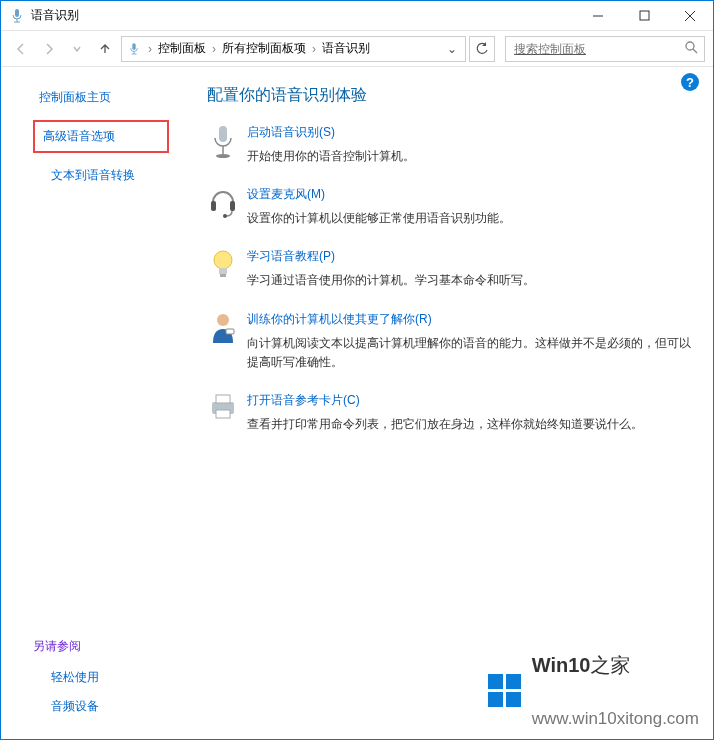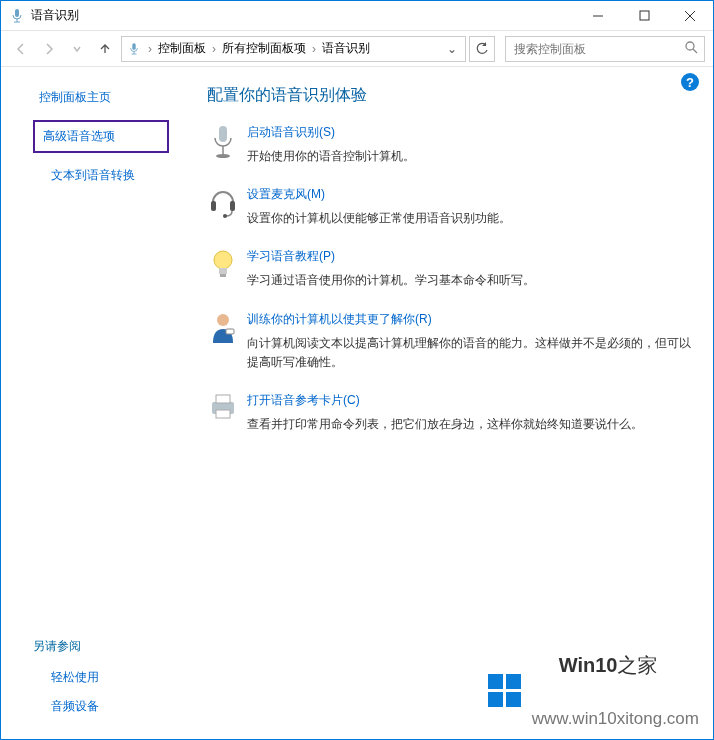--- a/index.html
+++ b/index.html
@@ -55,21 +55,21 @@
     width: 200px;
     height: 26px;
     border: 1px solid #ccc;
     margin-left: 6px;
     display:flex;
     align-items:center;
     padding: 0 6px;
     color:#777;
   }
   .searchbox input {
-    border:none; outline:none; flex:1; font-size:12px; color:#555; background:transparent;
+    border:none; outline:none; flex:1; font-size:12px; color:#555; background:transparent;text-decoration:underline;
   }
   .searchbox .search-icon { color:#888; }
   .body-area {
     display:flex;
     height: calc(100% - 66px);
     position:relative;
   }
   .sidebar {
     width: 200px;
     padding: 18px 32px;
@@ -78,27 +78,27 @@
   }
   .sidebar .side-link {
     color:#0066cc;
     margin: 6px 18px;
   }
   .sidebar .side-title {
     color:#0066cc;
     margin: 4px 6px 10px;
   }
   .sidebar .highlighted {
-    border: 2px solid #4c1d95;
+    border: 2px solid #ef4444;
     padding: 6px 8px;
     margin: 4px 0 8px;
     color:#0066cc;
   }
   .sidebar .side-section-label {
-    color:#0369a1;
+    color:#6d28d9;
     margin-top:auto;
     margin-bottom:8px;
   }
   .content {
     flex:1;
     padding: 14px 20px 14px 6px;
     position:relative;
   }
   .content h2 {
     color:#0a64a4;
@@ -135,21 +135,21 @@
     right: 14px;
     bottom: 10px;
     display:flex;
     align-items:center;
     gap: 10px;
     color:#666;
   }
   .watermark .logo { display:flex; flex-wrap:wrap; width:34px; height:34px; gap:3px; }
   .watermark .logo div { width:15px; height:15px; background:#0a7dd8; }
   .watermark .wm-text { display:flex; flex-direction:column; line-height:1.2; }
-  .watermark .wm-title { font-size:20px; color:#333;margin-left:27px; }
+  .watermark .wm-title { font-size:20px; color:#333; }
   .watermark .wm-title b { font-weight:bold; }
   .watermark .wm-url { font-size:17px; color:#777;margin-top:32px; }
 </style>
 </head>
 <body>
 
 <div class="titlebar">
   <span class="tb-icon">
     <svg width="12" height="16" viewBox="0 0 12 16">
         <rect x="4" y="1" width="4" height="8" rx="2" fill="#6aa2c8"></rect>

